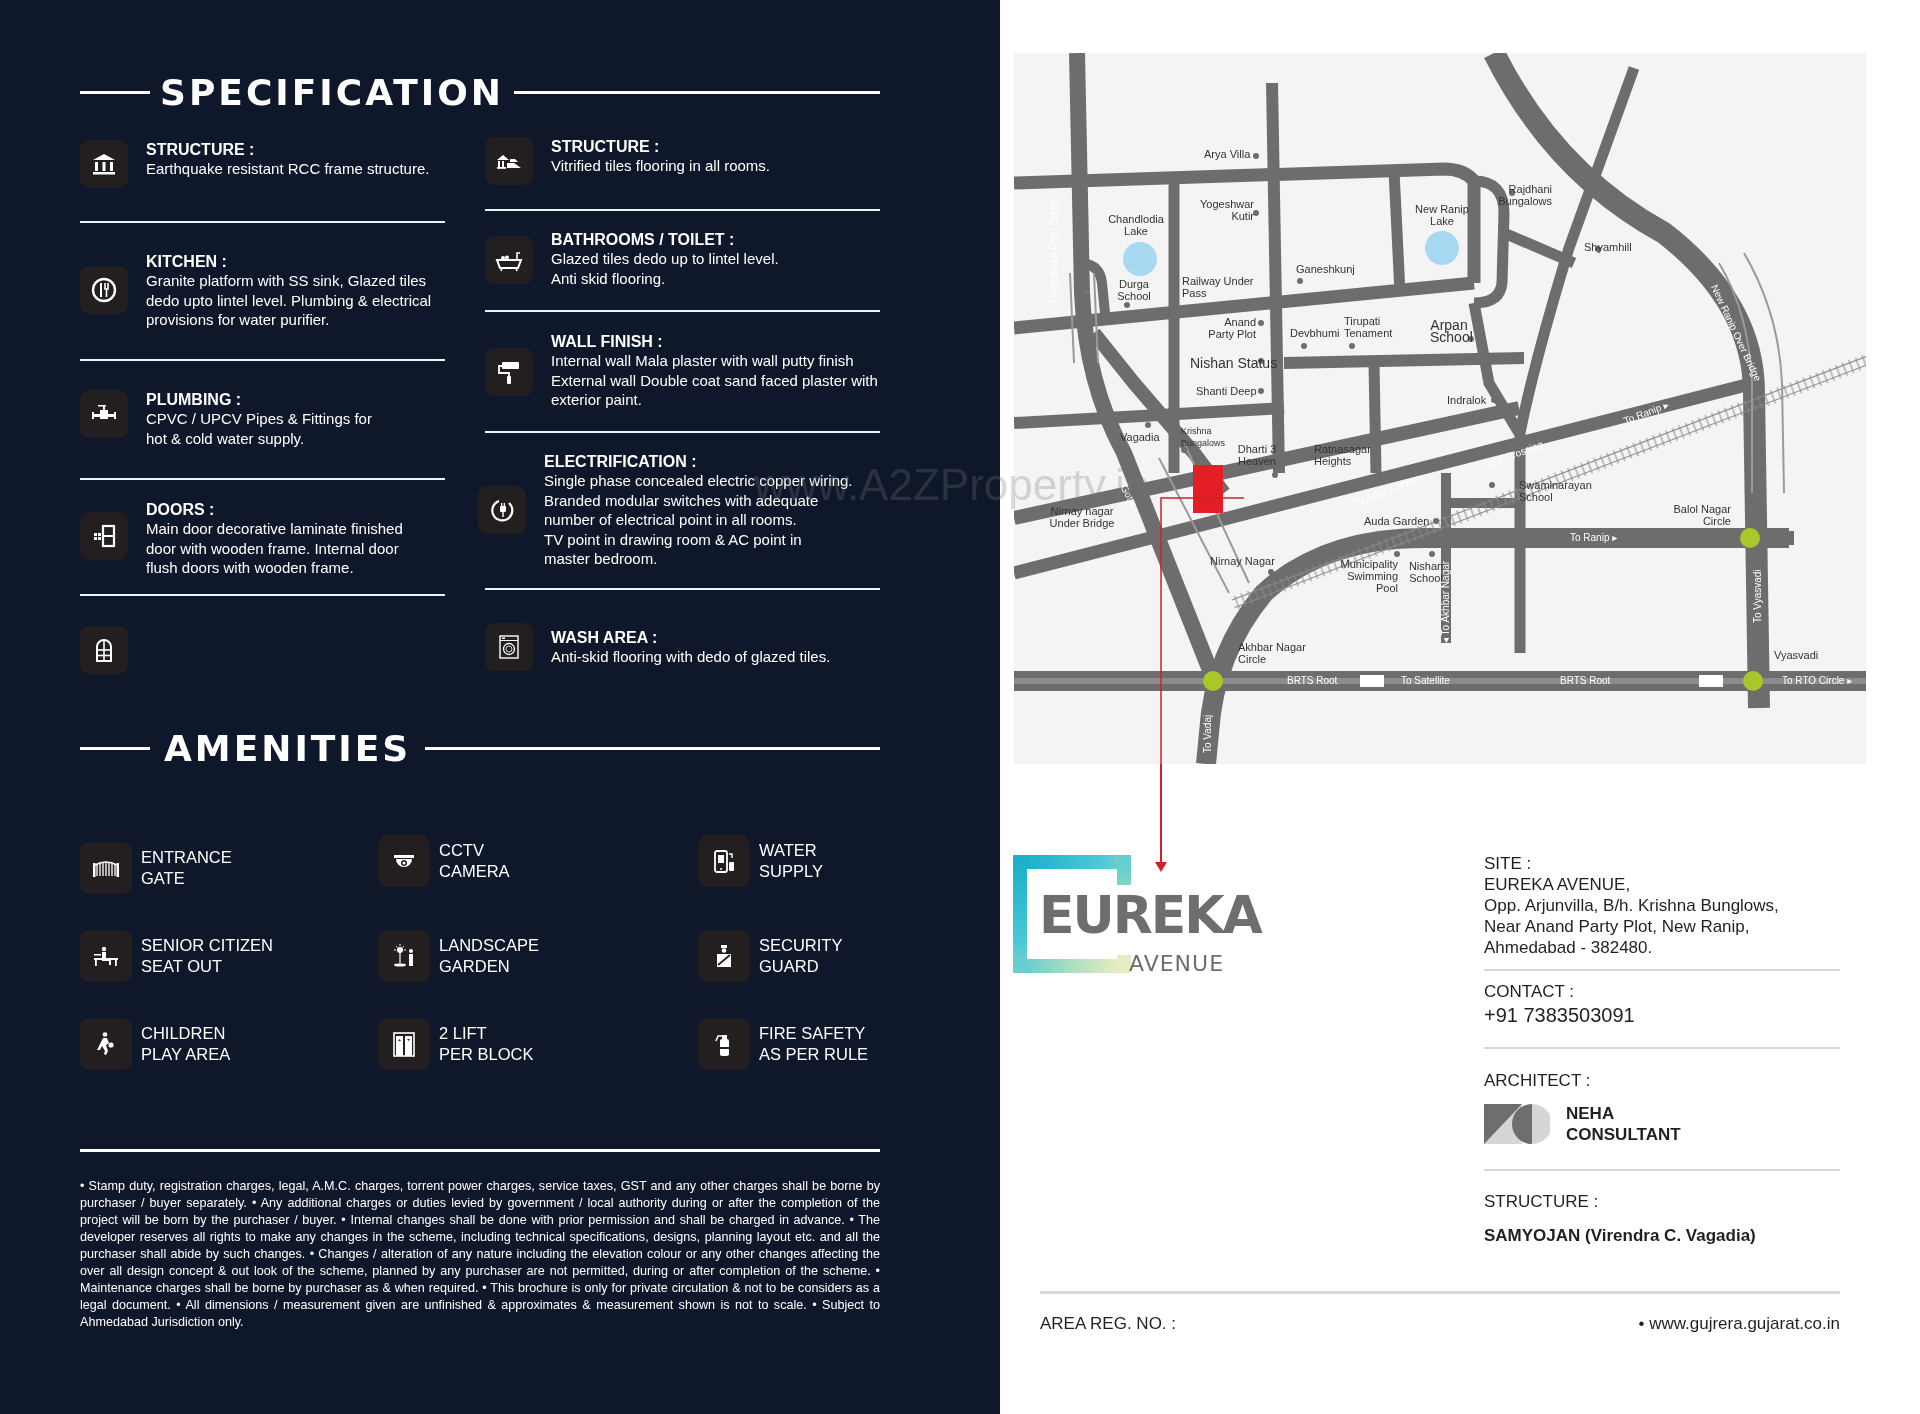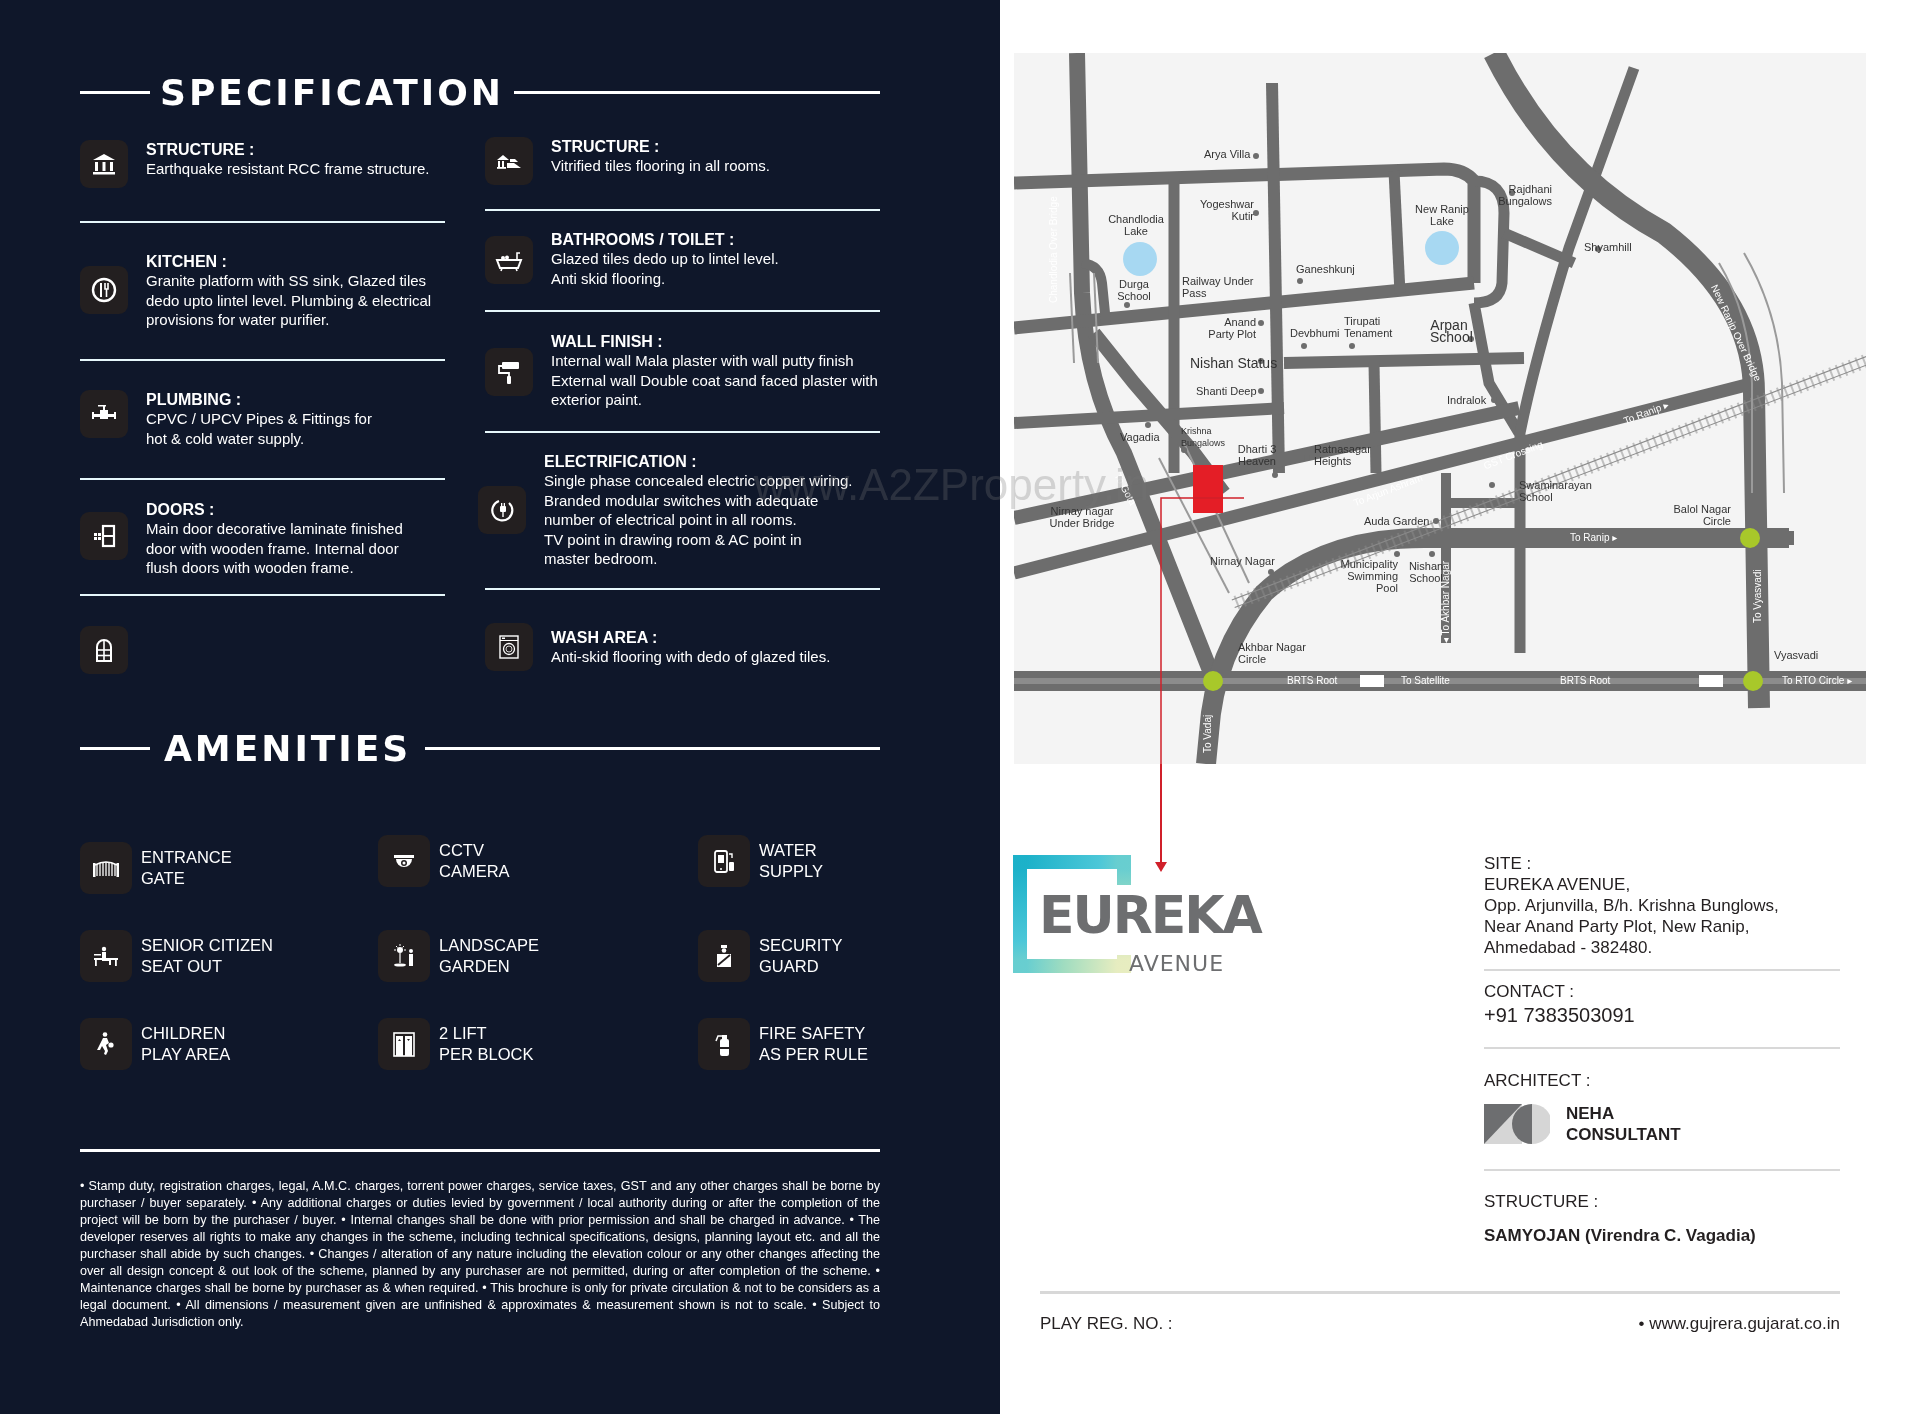--- a/index.html
+++ b/index.html
@@ -593,14 +593,14 @@
   </div>
 </div>
 <div class="grey-rule" style="left:1484px; top:1169px; width:356px;"></div>
 
 <div class="info" style="top:1191px;">
   <div class="k">STRUCTURE :</div>
   <div class="bold" style="margin-top:14px;">SAMYOJAN (Virendra C. Vagadia)</div>
 </div>
 
 <div class="grey-rule" style="left:1040px; top:1291px; width:800px; height:3px;"></div>
-<div class="rera">PLAY REG. NO. :</div>
+<div class="rera">AREA REG. NO. :</div>
 <div class="site-url">• www.gujrera.gujarat.co.in</div>
 
 </body></html>

